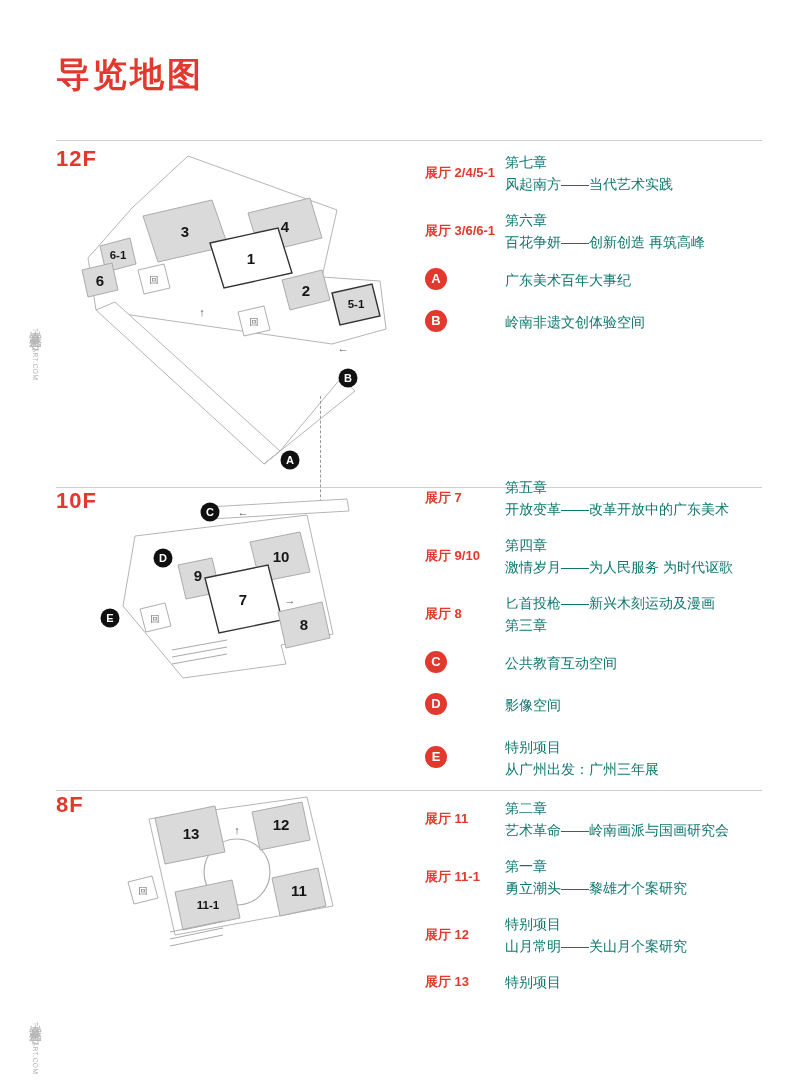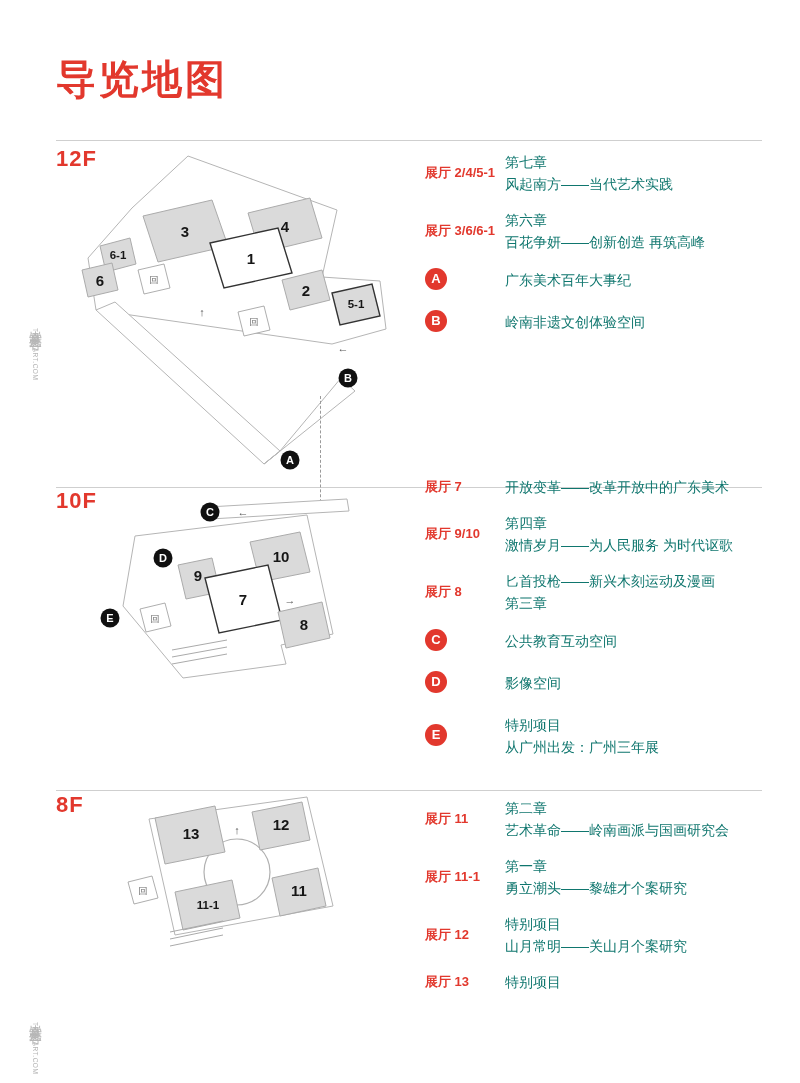--- a/index.html
+++ b/index.html
@@ -6,21 +6,21 @@
   html,body { width: 800px; height: 1083px; }
   body {
     background: #ffffff;
     font-family: "Liberation Sans", "DejaVu Sans", sans-serif;
     position: relative;
     overflow: hidden;
   }
   .page { position: absolute; inset: 0; }
   .title {
     position: absolute; left: 56px; top: 52px;
-    font-size: 40px; font-weight: bold; color: #e2382d; letter-spacing: 3px;
+    font-size: 34px; font-weight: bold; color: #e2382d; letter-spacing: 3px;
   }
   .rule { position: absolute; left: 56px; width: 706px; height: 0; border-top: 1px solid #cfcfcf; }
   .floor-label {
     position: absolute; left: 56px;
     font-size: 22px; font-weight: bold; color: #e2382d; letter-spacing: 1px;
   }
   .plan { position: absolute; }
   .legend { position: absolute; left: 425px; width: 348px; }
   .lrow { display: flex; align-items: center; margin-bottom: 14px; }
   .lrow.badge-row { margin-bottom: 18px; }
@@ -170,20 +170,21 @@
     <circle class="marker-circle" cx="88" cy="70" r="9.5"></circle>
     <text class="marker-letter" x="88" y="74">D</text>
     <circle class="marker-circle" cx="35" cy="130" r="9.5"></circle>
     <text class="marker-letter" x="35" y="134">E</text>
   </svg>
 
   <div class="legend" style="top:476px">
     <div class="lrow">
       <div class="hall">展厅 7</div>
       <div class="ltext">
+        <div>第五章</div>
         <div>开放变革——改革开放中的广东美术</div>
       </div>
     </div>
     <div class="lrow">
       <div class="hall">展厅 9/10</div>
       <div class="ltext">
         <div>第四章</div>
         <div>激情岁月——为人民服务 为时代讴歌</div>
       </div>
     </div>

